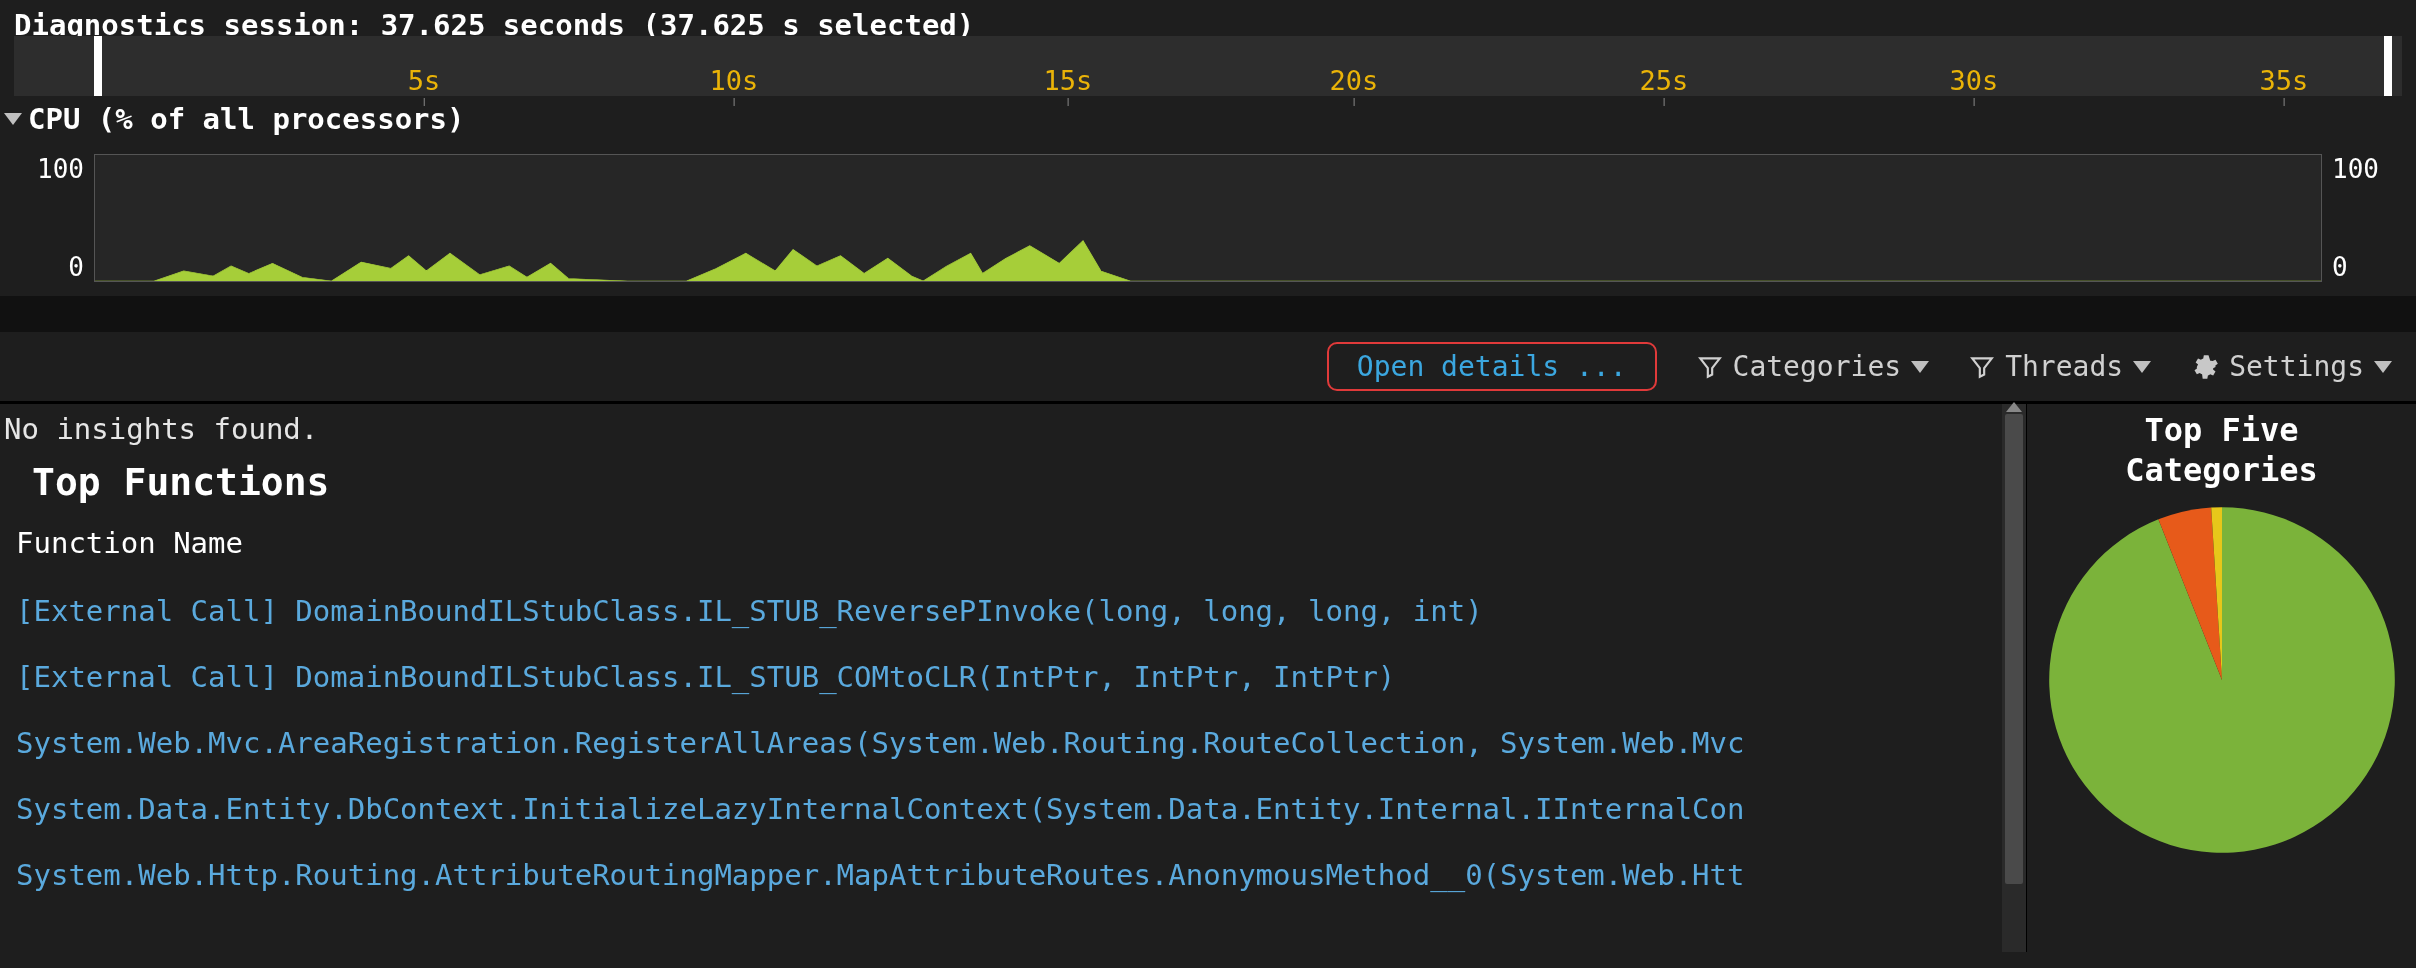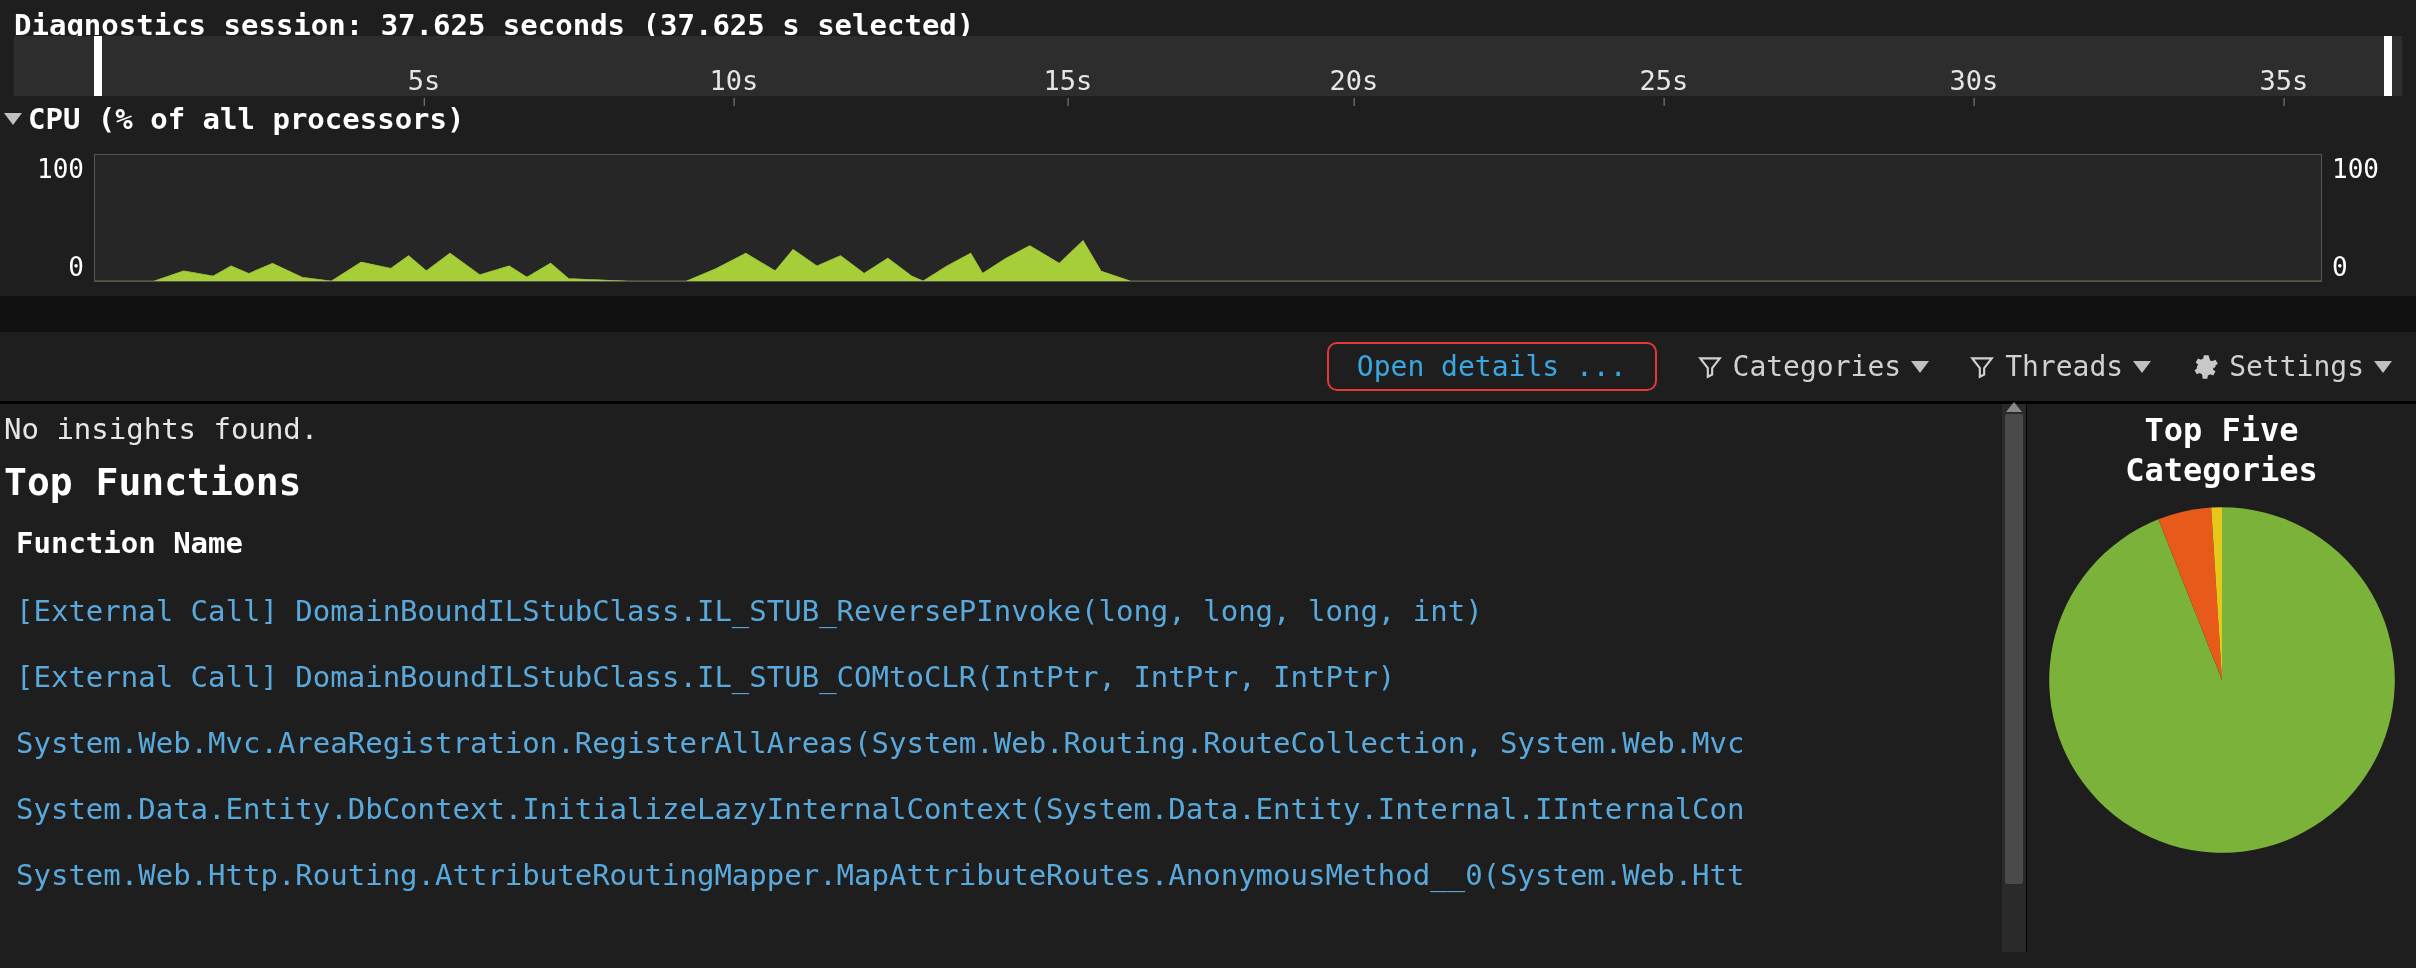--- a/index.html
+++ b/index.html
@@ -34,21 +34,21 @@
     width: 8px;
     background: #ffffff;
   }
   .timeline .marker-left  { left: 80px; }
   .timeline .marker-right { right: 10px; }
   .timeline .tick {
     position: absolute;
     bottom: 0;
     transform: translateX(-50%);
     font-size: 27px;
-    color: #e5e5e5;
+    color: #eab308;
     font-weight: 500;
   }
   .timeline .tick::after {
     content: '';
     position: absolute;
     left: 50%;
     bottom: -10px;
     width: 1px; height: 8px;
     background: #888;
   }
@@ -162,24 +162,25 @@
   .no-insights {
     font-size: 29px;
     color: #e6e6e6;
     padding: 4px 0 10px 0;
   }
   .top-fn-heading {
     font-size: 38px;
     font-weight: 700;
     color: #ffffff;
     padding: 4px 0 22px 0;
+    margin-left: 28px;
   }
   .col-header {
     font-size: 29px;
-    font-weight: 700;
+    font-weight: 400;
     color: #ffffff;
     padding: 0 0 18px 12px;
   }
   .fn-list {
     font-size: 29px;
     line-height: 66px;
     padding-left: 12px;
     white-space: nowrap;
   }
   .fn-list .fn { color: #5aa9dd; }

